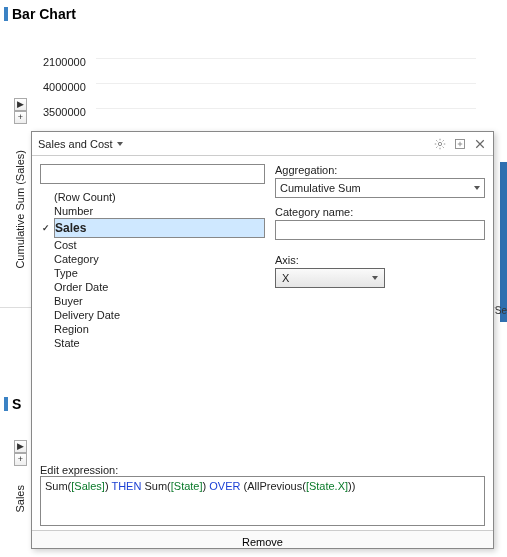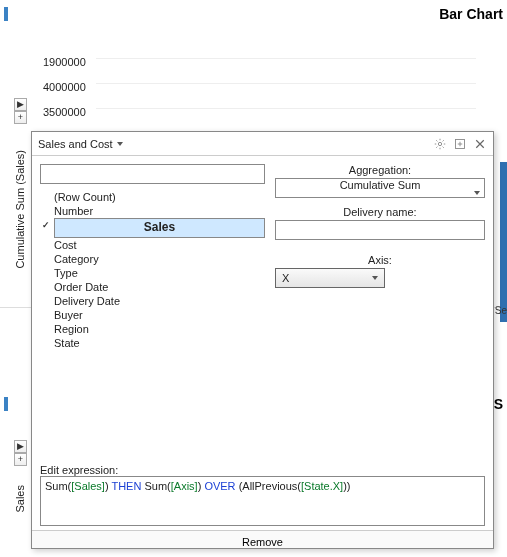--- a/index.html
+++ b/index.html
@@ -1,19 +1,19 @@
 <!DOCTYPE html>
 <html><head>
 <meta charset="utf-8">
 <style>
 * { box-sizing: border-box; margin: 0; padding: 0; font-family: Arial, sans-serif; }
 body { width: 507px; height: 557px; background: #fff; font-size: 11px; position: relative; overflow: hidden; }
 
 .blue-bar { display: inline-block; width: 4px; height: 14px; background: #3b82c4; vertical-align: middle; margin-right: 4px; }
-.title { font-weight: bold; font-size: 14px; padding: 6px 4px; display: flex; align-items: center; justify-content: space-between; }
+.title { font-weight: bold; font-size: 14px; padding: 6px 4px; display: flex; align-items: center; }
 
 .chart-area { position: relative; height: 280px; border-bottom: 1px solid #ddd; }
 .y-ticks { position: absolute; left: 43px; top: 28px; text-align: right; font-size: 11px; color: #222; }
 .y-ticks div { height: 25px; line-height: 12px; padding-right: 6px; }
 .chart-grid { position: absolute; left: 96px; top: 30px; width: 380px; height: 100px; }
 .chart-grid .gridline { position: absolute; left: 0; right: 0; border-top: 1px solid #eee; }
 
 .side-btns { position: absolute; left: 14px; top: 98px; display: flex; flex-direction: column; gap: 0; }
 .side-btn { width: 13px; height: 13px; border: 1px solid #aaa; background: linear-gradient(#fff,#eee); font-size: 9px; line-height: 11px; text-align: center; color: #333; cursor: pointer; }
 
@@ -29,23 +29,23 @@
 
 .popup-body { flex: 1; display: flex; padding: 8px; gap: 10px; }
 .left-col { width: 225px; display: flex; flex-direction: column; }
 .search-in { width: 100%; height: 20px; border: 1px solid #888; padding: 0 4px; font-size: 11px; outline: none; }
 .field-list { margin-top: 6px; padding-left: 14px; font-size: 11px; color: #222; }
 .field-list .fi { padding: 1px 0; cursor: pointer; position: relative; }
 .field-list .fi.sel { background: #cfe8ff; font-weight: bold; font-size: 12px; }
 .field-list .fi.sel::before { content: "✓"; position: absolute; left: -13px; font-size: 9px; color: #333; }
 
 .right-col { flex: 1; display: flex; flex-direction: column; font-size: 11px; color: #222; }
-.right-col label { margin-bottom: 2px; text-align: center; }
+.right-col label { margin-bottom: 2px; }
 .sel-wrap { position: relative; margin-bottom: 8px; }
-.sel { width: 100%; height: 20px; border: 1px solid #888; background: #fff; padding: 0 4px; font-size: 11px; cursor: pointer; display: flex; align-items: center; flex-direction: column; }
+.sel { width: 100%; height: 20px; border: 1px solid #888; background: #fff; padding: 0 4px; font-size: 11px; cursor: pointer; display: flex; align-items: center; }
 .sel .caret { margin-left: auto; }
 .text-in { width: 100%; height: 20px; border: 1px solid #888; padding: 0 4px; font-size: 11px; }
 .axis-sel { width: 110px; height: 20px; border: 1px solid #666; background: linear-gradient(#fafafa,#e5e5e5); padding: 0 6px; font-size: 11px; cursor: pointer; display: flex; align-items: center; }
 
 .expr-area { padding: 0 8px 4px 8px; font-size: 11px; color: #222; }
 .expr-box { width: 100%; height: 50px; border: 1px solid #888; padding: 3px 4px; font-size: 11px; font-family: Arial, sans-serif; white-space: pre-wrap; overflow: auto; }
 .tok-col { color: #0a7a2a; }
 .tok-kw { color: #1a3fd4; }
 
 .remove-bar { height: 18px; border-top: 1px solid #ccc; text-align: center; line-height: 22px; font-size: 11px; cursor: pointer; background: #fafafa; }
@@ -60,21 +60,21 @@
 </head>
 <body>
 
 <div class="title">
   <span class="blue-bar"></span>
   <span>Bar Chart</span>
 </div>
 
 <div class="chart-area">
   <div class="y-ticks">
-    <div>1900000</div>
+    <div>2100000</div>
     <div>4000000</div>
     <div>3500000</div>
     <div>3000000</div>
   </div>
   <div class="chart-grid">
     <div class="gridline" style="top:0"></div>
     <div class="gridline" style="top:25px"></div>
     <div class="gridline" style="top:50px"></div>
     <div class="gridline" style="top:75px"></div>
   </div>
@@ -130,44 +130,44 @@
     <div class="left-col">
       <input class="search-in" value="" style="">
       <div class="field-list">
         <div class="fi">(Row Count)</div>
         <div class="fi">Number</div>
         <div class="fi sel">Sales</div>
         <div class="fi">Cost</div>
         <div class="fi">Category</div>
         <div class="fi">Type</div>
         <div class="fi">Order Date</div>
+        <div class="fi">Buyer</div>
         <div class="fi">Delivery Date</div>
-        <div class="fi">Buyer</div>
         <div class="fi">Region</div>
         <div class="fi">State</div>
       </div>
     </div>
 
     <div class="right-col">
       <label>Aggregation:</label>
       <div class="sel-wrap">
         <div class="sel">
           <span>Cumulative Sum</span>
           <span class="caret dropdown-caret"></span>
         </div>
       </div>
-      <label>Delivery name:</label>
+      <label>Category name:</label>
       <input class="text-in" style="margin-bottom: 14px;" value="">
       <label>Axis:</label>
       <div class="axis-sel">
         <span>X</span>
         <span class="caret dropdown-caret" style="margin-left:auto"></span>
       </div>
     </div>
   </div>
 
   <div class="expr-area">
     <div>Edit expression:</div>
-    <div class="expr-box"><span>Sum(</span><span class="tok-col">[Sales]</span><span>) </span><span class="tok-kw">THEN</span><span> Sum(</span><span class="tok-col">[Axis]</span><span>) </span><span class="tok-kw">OVER</span><span> (AllPrevious(</span><span class="tok-col">[State.X]</span><span>))</span></div>
+    <div class="expr-box"><span>Sum(</span><span class="tok-col">[Sales]</span><span>) </span><span class="tok-kw">THEN</span><span> Sum(</span><span class="tok-col">[State]</span><span>) </span><span class="tok-kw">OVER</span><span> (AllPrevious(</span><span class="tok-col">[State.X]</span><span>))</span></div>
   </div>
 
   <div class="remove-bar">Remove</div>
 </div>
 
 </body></html>

